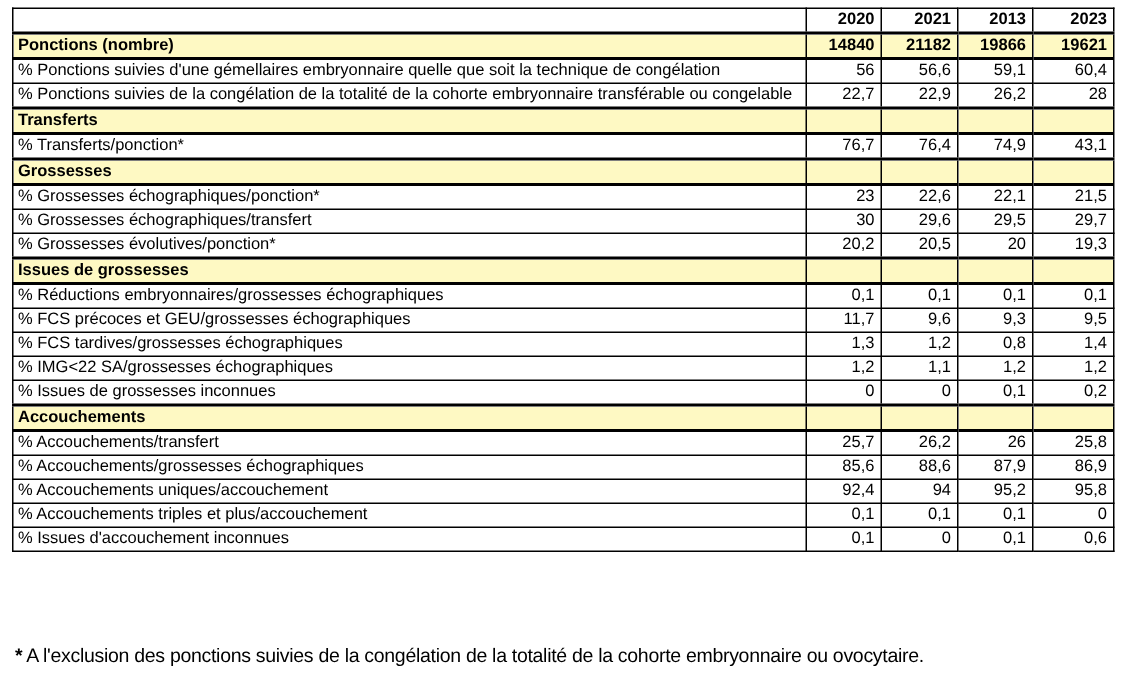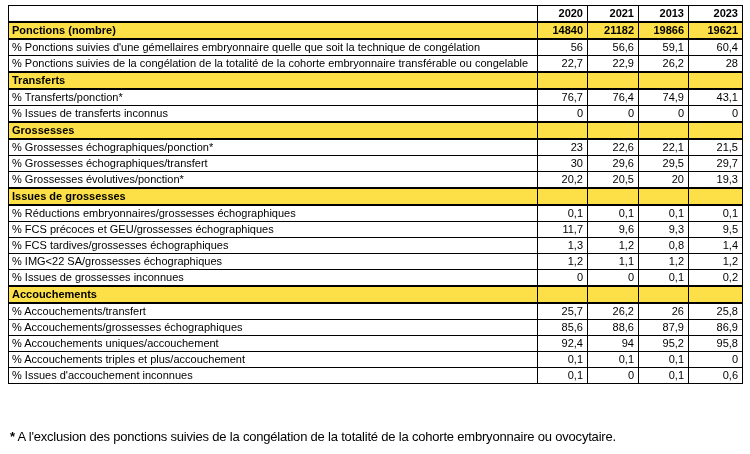--- a/index.html
+++ b/index.html
@@ -42,21 +42,21 @@
   table.stats td.num {
     text-align: right;
     padding-right: 4px;
   }
   
   tr.year-header td {
     font-weight: bold;
   }
   
   tr.section td {
-    background: #fde047;
+    background: #fef9c3;
     font-weight: bold;
     border-top: 2px solid #000000;
     border-bottom: 2px solid #000000;
   }
   .footnote {
     position: absolute;
     left: 10px;
     top: 429px;
     font-size: 13px;
     line-height: 15px;
@@ -116,27 +116,20 @@
           <td class="num"></td>
           <td class="num"></td>
         </tr>
         <tr class="data">
           <td class="label">% Transferts/ponction*</td>
           <td class="num">76,7</td>
           <td class="num">76,4</td>
           <td class="num">74,9</td>
           <td class="num">43,1</td>
         </tr>
-        <tr class="data">
-          <td class="label">% Issues de transferts inconnus</td>
-          <td class="num">0</td>
-          <td class="num">0</td>
-          <td class="num">0</td>
-          <td class="num">0</td>
-        </tr>
         <tr class="section">
           <td class="label">Grossesses</td>
           <td class="num"></td>
           <td class="num"></td>
           <td class="num"></td>
           <td class="num"></td>
         </tr>
         <tr class="data">
           <td class="label">% Grossesses échographiques/ponction*</td>
           <td class="num">23</td>

